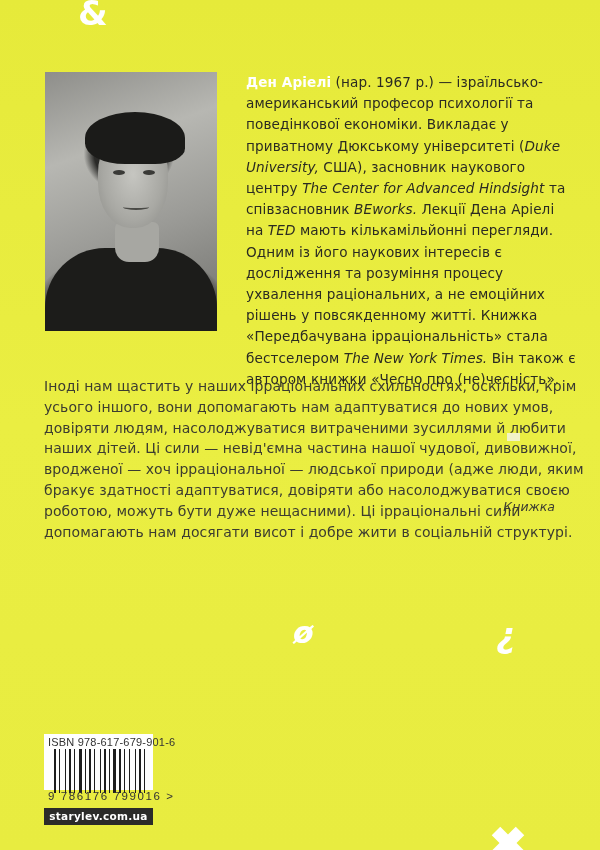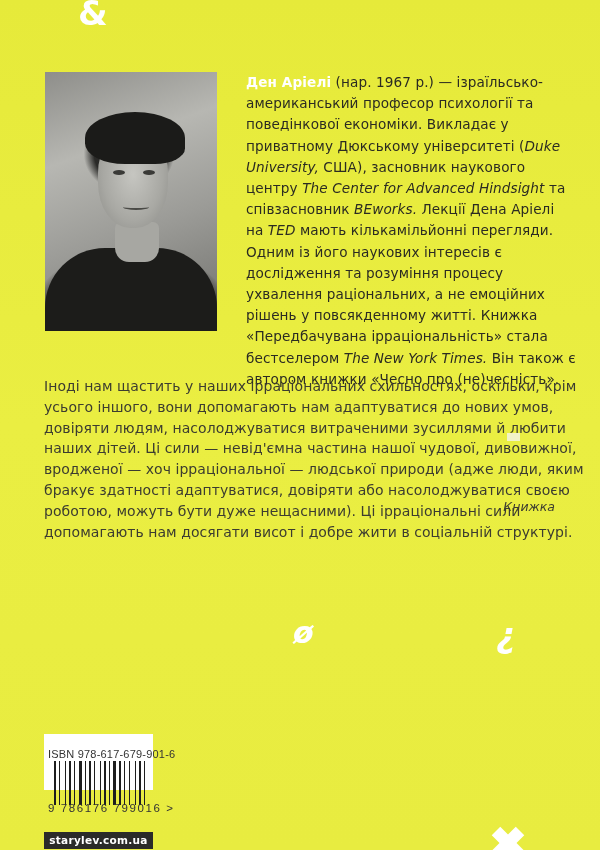--- a/index.html
+++ b/index.html
@@ -77,37 +77,37 @@
       letter-spacing: 0.05px;
     }
     .author {
       position: absolute; left: 440px; top: 499px; width: 115px; text-align: right;
       font-size: 12.5px; font-style: italic; color: #3c3c30;
     }
 
     .isbn-box {
       position: absolute; left: 44px; top: 734px; width: 109px; height: 56px;
       background: #ffffff;
-      padding: 12px 4px;
+      padding: 0 4px;
     }
     .isbn-text {
       font-family: "Liberation Sans", sans-serif;
       font-size: 11px; color: #333; text-align: center; margin-top: 2px; letter-spacing: 0.2px;
       white-space: nowrap;
     }
     .barcode {
       display: flex; height: 44px; margin: 1px 0 0 6px; align-items: stretch;
     }
     .barcode span { display: block; background: #1e1e1e; margin-right: 1px; }
     .barcode-digits {
       font-family: "Liberation Sans", sans-serif;
       font-size: 11.5px; color: #333; letter-spacing: 1.6px; margin-top: -3px; white-space: nowrap; text-align: center;
     }
     .site-bar {
-      position: absolute; left: 44px; top: 832px; width: 109px; height: 17px;
+      position: absolute; left: 44px; top: 808px; width: 109px; height: 17px;
       background: #2b2b29; color: #ffffff;
       font-size: 10.5px; font-weight: bold; text-align: center; line-height: 17px; letter-spacing: 0.3px;
     }
     .white-spot { position: absolute; left: 507px; top: 433px; width: 13px; height: 8px; background: #f3f3e0; opacity: 0.85; }
   </style>
 </head>
 <body>
 
 <div class="cover">
 

